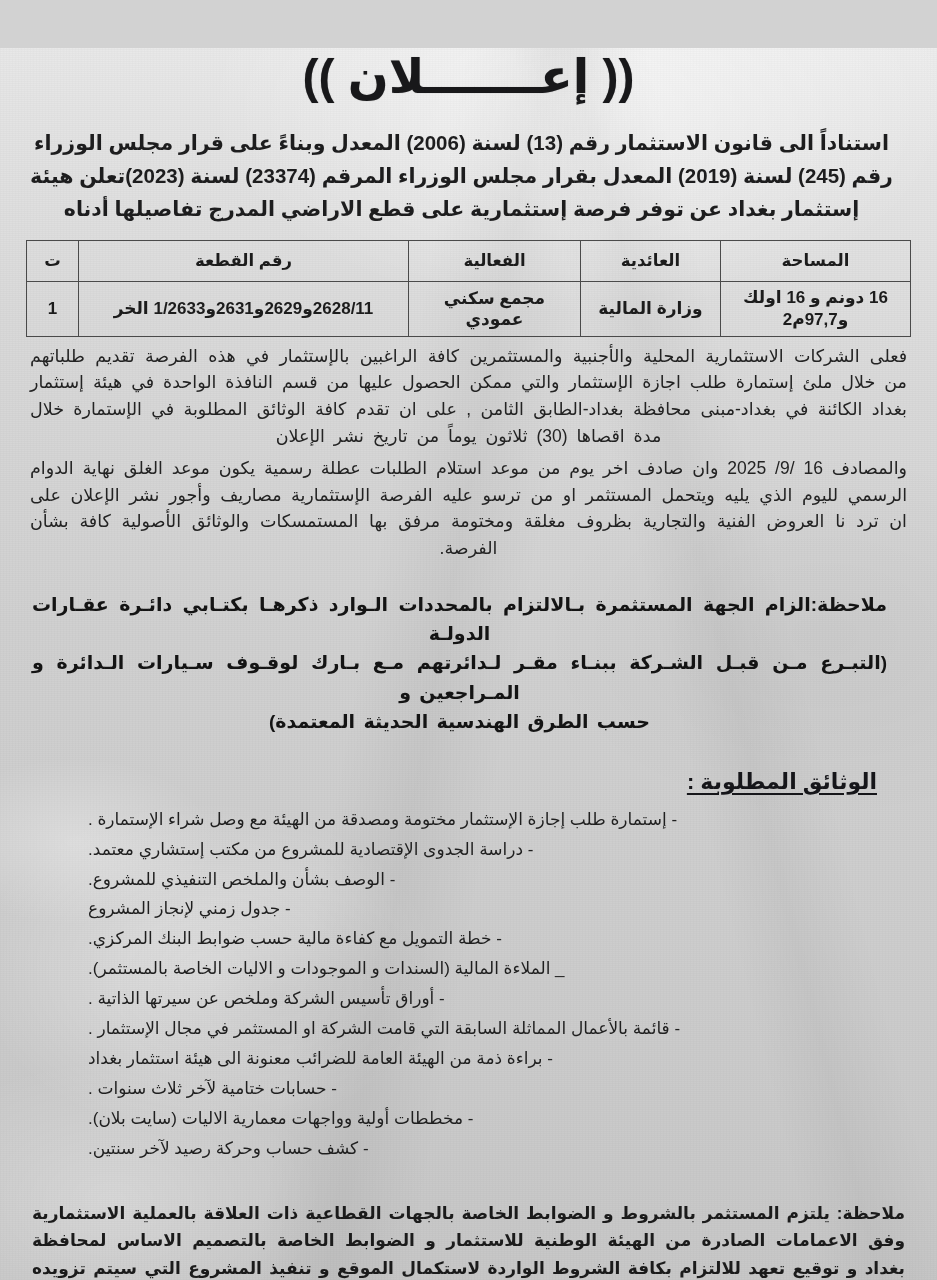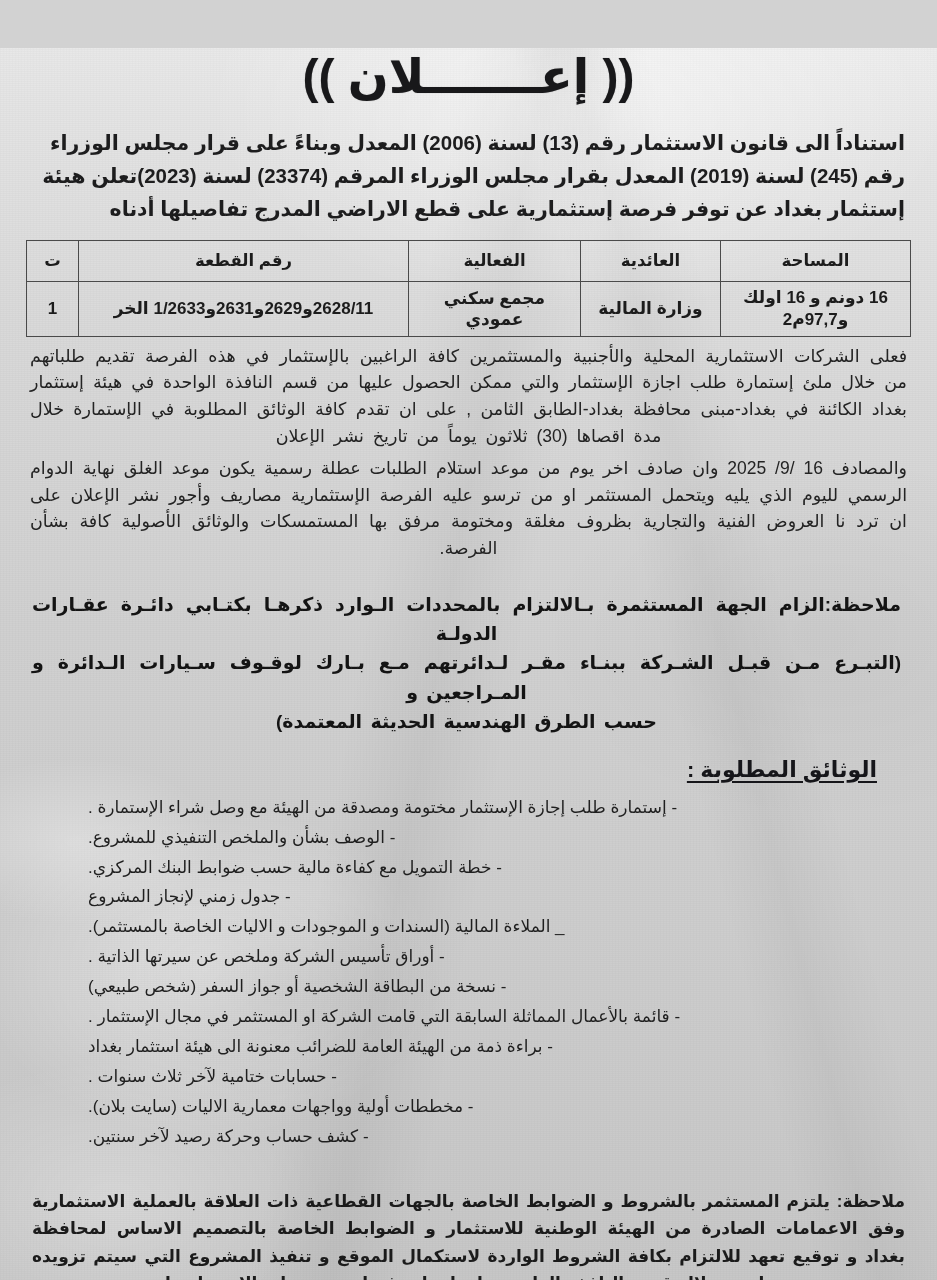--- a/index.html
+++ b/index.html
@@ -66,20 +66,21 @@
     font-size: 48px;
     font-weight: bold;
     letter-spacing: 1px;
     margin: 48px 0 22px 0;
     color: #18181a;
     text-shadow: 0 0 1px rgba(0,0,0,.30);
   }
 
   
   .intro {
+    text-align: center;
     font-size: 20.5px;
     font-weight: bold;
     line-height: 1.62;
     margin: 0 14px 14px 0;
     color: #1d1d1e;
   }
 
   
   table.plots {
     width: 884px;
@@ -127,32 +128,32 @@
   }
   .body-par.tight { word-spacing: 4px; }
 
   
   .note-block {
     text-align: justify;
     text-align-last: center;
     font-size: 19px;
     font-weight: bold;
     line-height: 1.55;
-    margin: 28px 18px 0 14px;
+    margin: 28px 32px 0 14px;
     color: #141414;
     word-spacing: 3px;
   }
 
   
   .docs-heading {
     font-size: 22px;
     font-weight: bold;
     text-decoration: underline;
     text-underline-offset: 4px;
-    margin: 20px 42px 10px 0;
+    margin: 32px 42px 10px 0;
     text-align: right;
     color: #16161a;
   }
   ul.docs-list {
     list-style: none;
     margin: 0 0 0 0;
     padding: 0 0 0 70px;
     text-align: left;
     direction: rtl;
   }
@@ -223,26 +224,26 @@
     <div class="note-block inky">
       <div>ملاحظة:الزام الجهة المستثمرة بـالالتزام بالمحددات الـوارد ذكرهـا بكتـابي دائـرة عقـارات الدولـة</div>
       <div>(التبـرع مـن قبـل الشـركة ببنـاء مقـر لـدائرتهم مـع بـارك لوقـوف سـيارات الـدائرة و المـراجعين و</div>
       <div>حسب الطرق الهندسية الحديثة المعتمدة)</div>
     </div>
 
     <div class="docs-heading inky">الوثائق المطلوبة :</div>
 
     <ul class="docs-list inky">
       <li>- إستمارة طلب إجازة الإستثمار مختومة ومصدقة من الهيئة مع وصل شراء الإستمارة .</li>
+      <li>- دراسة الجدوى الإقتصادية للمشروع من مكتب إستشاري معتمد.</li>
       <li>- الوصف بشأن والملخص التنفيذي للمشروع.</li>
+      <li>- جدول زمني لإنجاز المشروع</li>
       <li>- خطة التمويل مع كفاءة مالية حسب ضوابط البنك المركزي.</li>
-      <li>- جدول زمني لإنجاز المشروع</li>
       <li>_ الملاءة المالية (السندات و الموجودات و الاليات الخاصة بالمستثمر).</li>
       <li>- أوراق تأسيس الشركة وملخص عن سيرتها الذاتية .</li>
-      <li>- نسخة من البطاقة الشخصية أو جواز السفر (شخص طبيعي)</li>
       <li>- قائمة بالأعمال المماثلة السابقة التي قامت الشركة او المستثمر في مجال الإستثمار .</li>
       <li>- براءة ذمة من الهيئة العامة للضرائب معنونة الى هيئة استثمار بغداد</li>
       <li>- حسابات ختامية لآخر ثلاث سنوات .</li>
       <li>- مخططات أولية وواجهات معمارية الاليات (سايت بلان).</li>
       <li>- كشف حساب وحركة رصيد لآخر سنتين.</li>
     </ul>
 
     <div class="footer-note inky">ملاحظة: يلتزم المستثمر بالشروط و الضوابط الخاصة بالجهات القطاعية ذات العلاقة بالعملية الاستثمارية وفق الاعمامات الصادرة من الهيئة الوطنية للاستثمار و الضوابط الخاصة بالتصميم الاساس لمحافظة بغداد و توقيع تعهد للالتزام بكافة الشروط الواردة لاستكمال الموقع و تنفيذ المشروع التي سيتم تزويده بها من خلال قسم النافذة الواحدة وان اي استفسار يخص ملئ الاستمارة او</div>
 
   </div>

